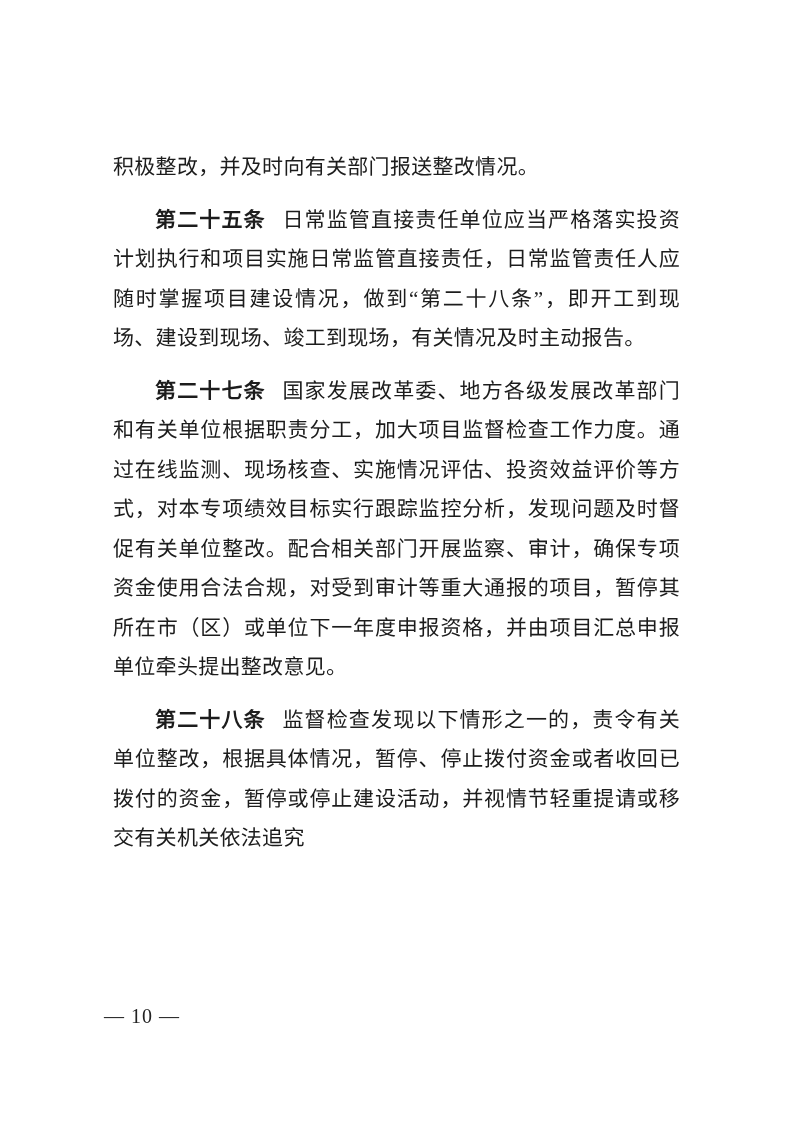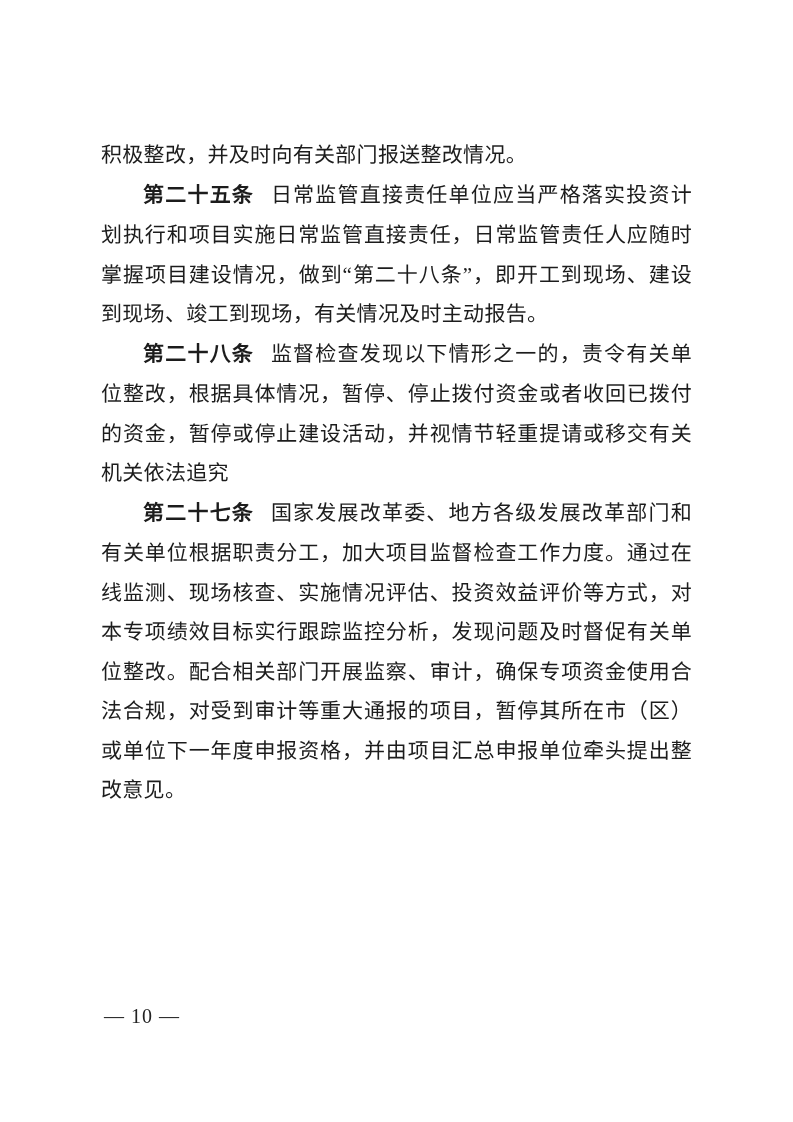--- a/index.html
+++ b/index.html
@@ -21,29 +21,29 @@
     left: 101px;
     top: 136px;
     width: 591px;
     font-size: 21px;
     line-height: 39.5px;
     text-align: justify;
     text-justify: inter-ideograph;
     letter-spacing: 0.3px;
   }
   p.para {
-    margin: 0;
+    margin: 12px;
     padding: 0;
   }
   p.para.article {
     text-indent: 2em;
   }
   .article-heading {
     font-weight: 700;
-    font-family: Liberation Mono, monospace;
+    font-family: Liberation Sans, sans-serif;
     margin-right: 0.8em;
   }
   .footer {
     position: absolute;
     left: 104px;
     top: 1001px;
     font-size: 20px;
     line-height: 30px;
     letter-spacing: 1px;
     color: #222222;
@@ -54,20 +54,20 @@
 <body>
 
 <div class="page">
   <div class="content">
 
     <p class="para continuation"><span>积极整改，并及时向有关部门报送整改情况。</span></p>
 
     <p class="para article"><span class="article-heading">第二十五条</span><span>日常监管直接责任单位应当严格落实投资计划执行和项目实施日常监管直接责任，日常监管责任人应随时掌握项目建设情况，做到“第二十八条”，即开工到现场、建设到现场、竣工到现场，有关情况及时主动报告。</span></p>
 
 
+    <p class="para article"><span class="article-heading">第二十七条</span><span>国家发展改革委、地方各级发展改革部门和有关单位根据职责分工，加大项目监督检查工作力度。通过在线监测、现场核查、实施情况评估、投资效益评价等方式，对本专项绩效目标实行跟踪监控分析，发现问题及时督促有关单位整改。配合相关部门开展监察、审计，确保专项资金使用合法合规，对受到审计等重大通报的项目，暂停其所在市（区）或单位下一年度申报资格，并由项目汇总申报单位牵头提出整改意见。</span></p>
+
     <p class="para article"><span class="article-heading">第二十八条</span><span>监督检查发现以下情形之一的，责令有关单位整改，根据具体情况，暂停、停止拨付资金或者收回已拨付的资金，暂停或停止建设活动，并视情节轻重提请或移交有关机关依法追究</span></p>
-
-    <p class="para article"><span class="article-heading">第二十七条</span><span>国家发展改革委、地方各级发展改革部门和有关单位根据职责分工，加大项目监督检查工作力度。通过在线监测、现场核查、实施情况评估、投资效益评价等方式，对本专项绩效目标实行跟踪监控分析，发现问题及时督促有关单位整改。配合相关部门开展监察、审计，确保专项资金使用合法合规，对受到审计等重大通报的项目，暂停其所在市（区）或单位下一年度申报资格，并由项目汇总申报单位牵头提出整改意见。</span></p>
 
   </div>
 
   <div class="footer"><span>— 10 —</span></div>
 </div>
 
 </body></html>

